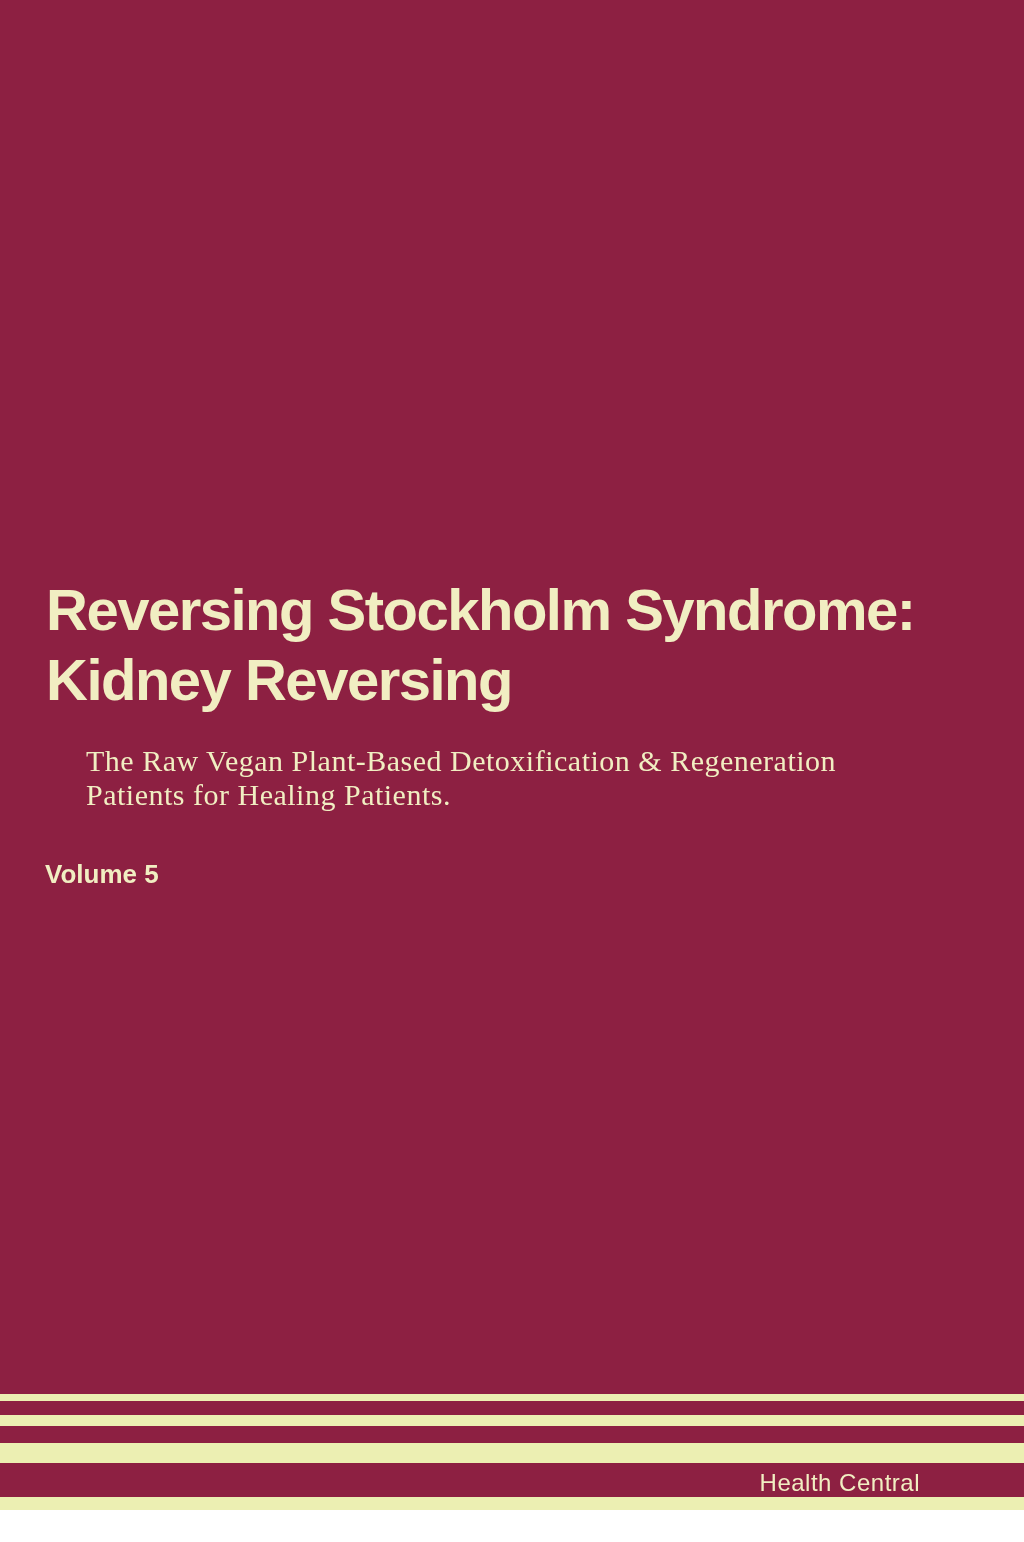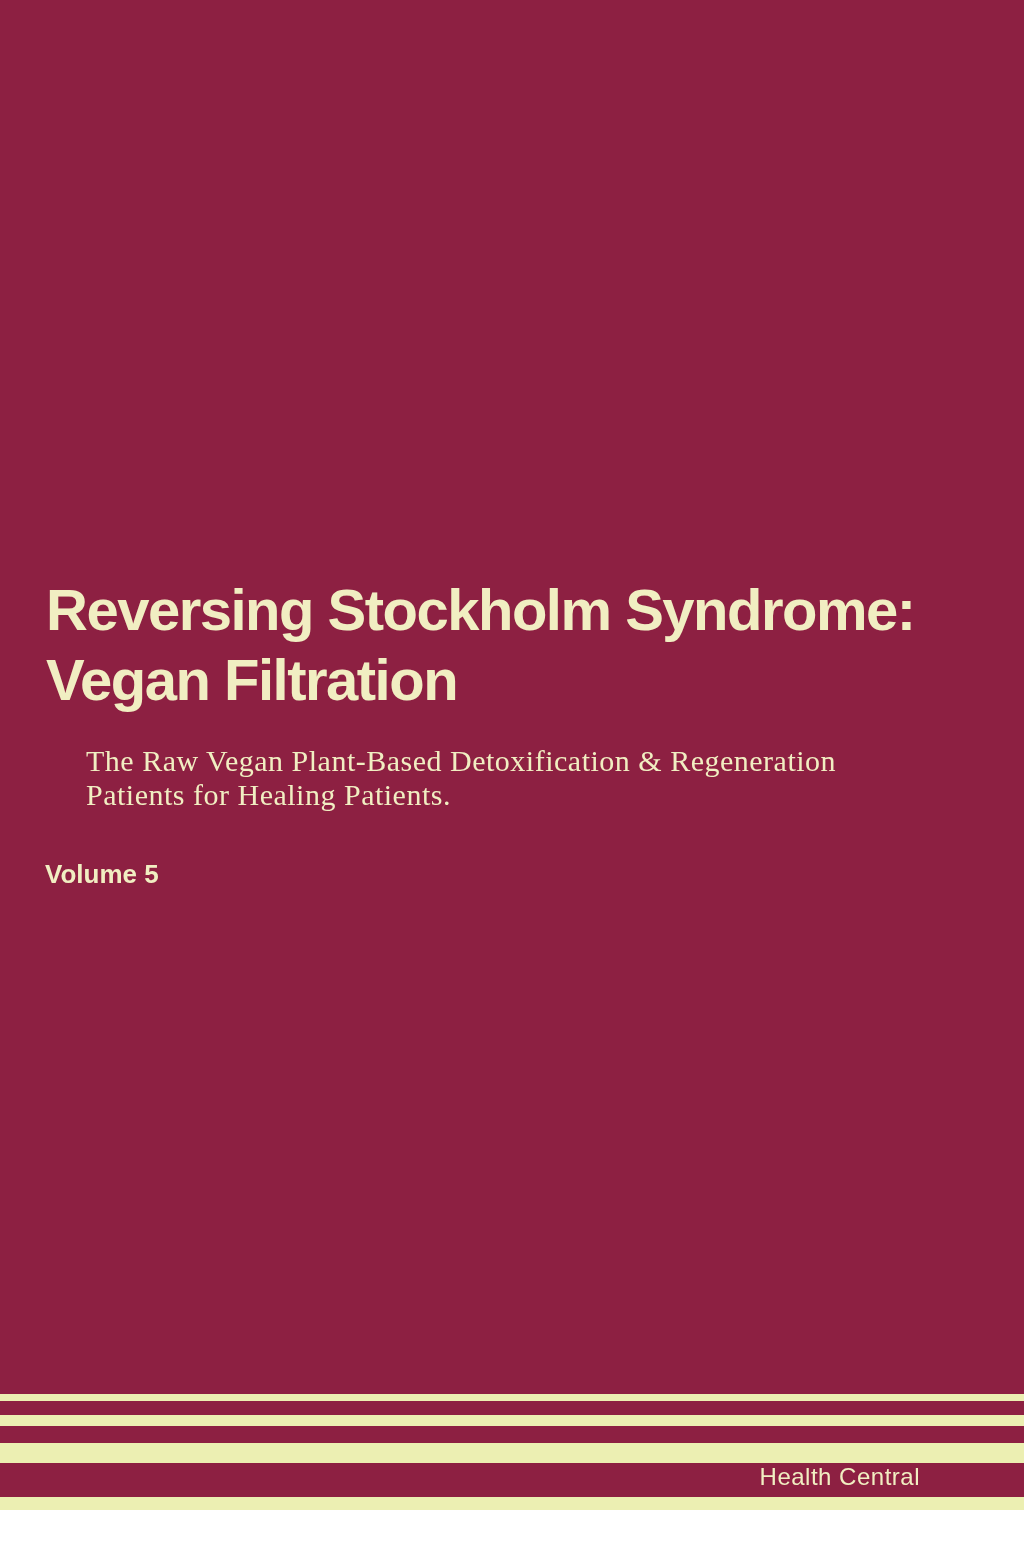--- a/index.html
+++ b/index.html
@@ -59,41 +59,41 @@
   }
   .stripe.s1{top:1394px;height:7px;}
   .stripe.s2{top:1415px;height:11px;}
   .stripe.s3{top:1443px;height:20px;}
   .stripe.s4{top:1497px;height:32px;}
   .publisher-band{
     position:absolute;
     left:0;top:1463px;
     width:1024px;height:34px;
     display:flex;
-    align-items:flex-start;
+    align-items:flex-end;
     justify-content:flex-end;
     padding-right:104px;
   }
   .publisher-name{
     color:var(--text-cream);
     font-family:"Liberation Sans", sans-serif;
     font-weight:normal;
     font-size:24px;
     letter-spacing:0.5px;
     white-space:nowrap;
   }
 </style>
 </head>
 <body>
 
 <div class="cover">
 
   <h1 class="title">
     <span class="line">Reversing Stockholm Syndrome:</span>
-    <span class="line">Vegan Filtration</span>
+    <span class="line">Kidney Reversing</span>
   </h1>
 
   <p class="subtitle">
     <span class="line">The Raw Vegan Plant-Based Detoxification &amp; Regeneration</span>
     <span class="line">Patients for Healing Patients.</span>
   </p>
 
   <p class="volume">Volume 5</p>
 
   <div class="stripe s1"></div>

